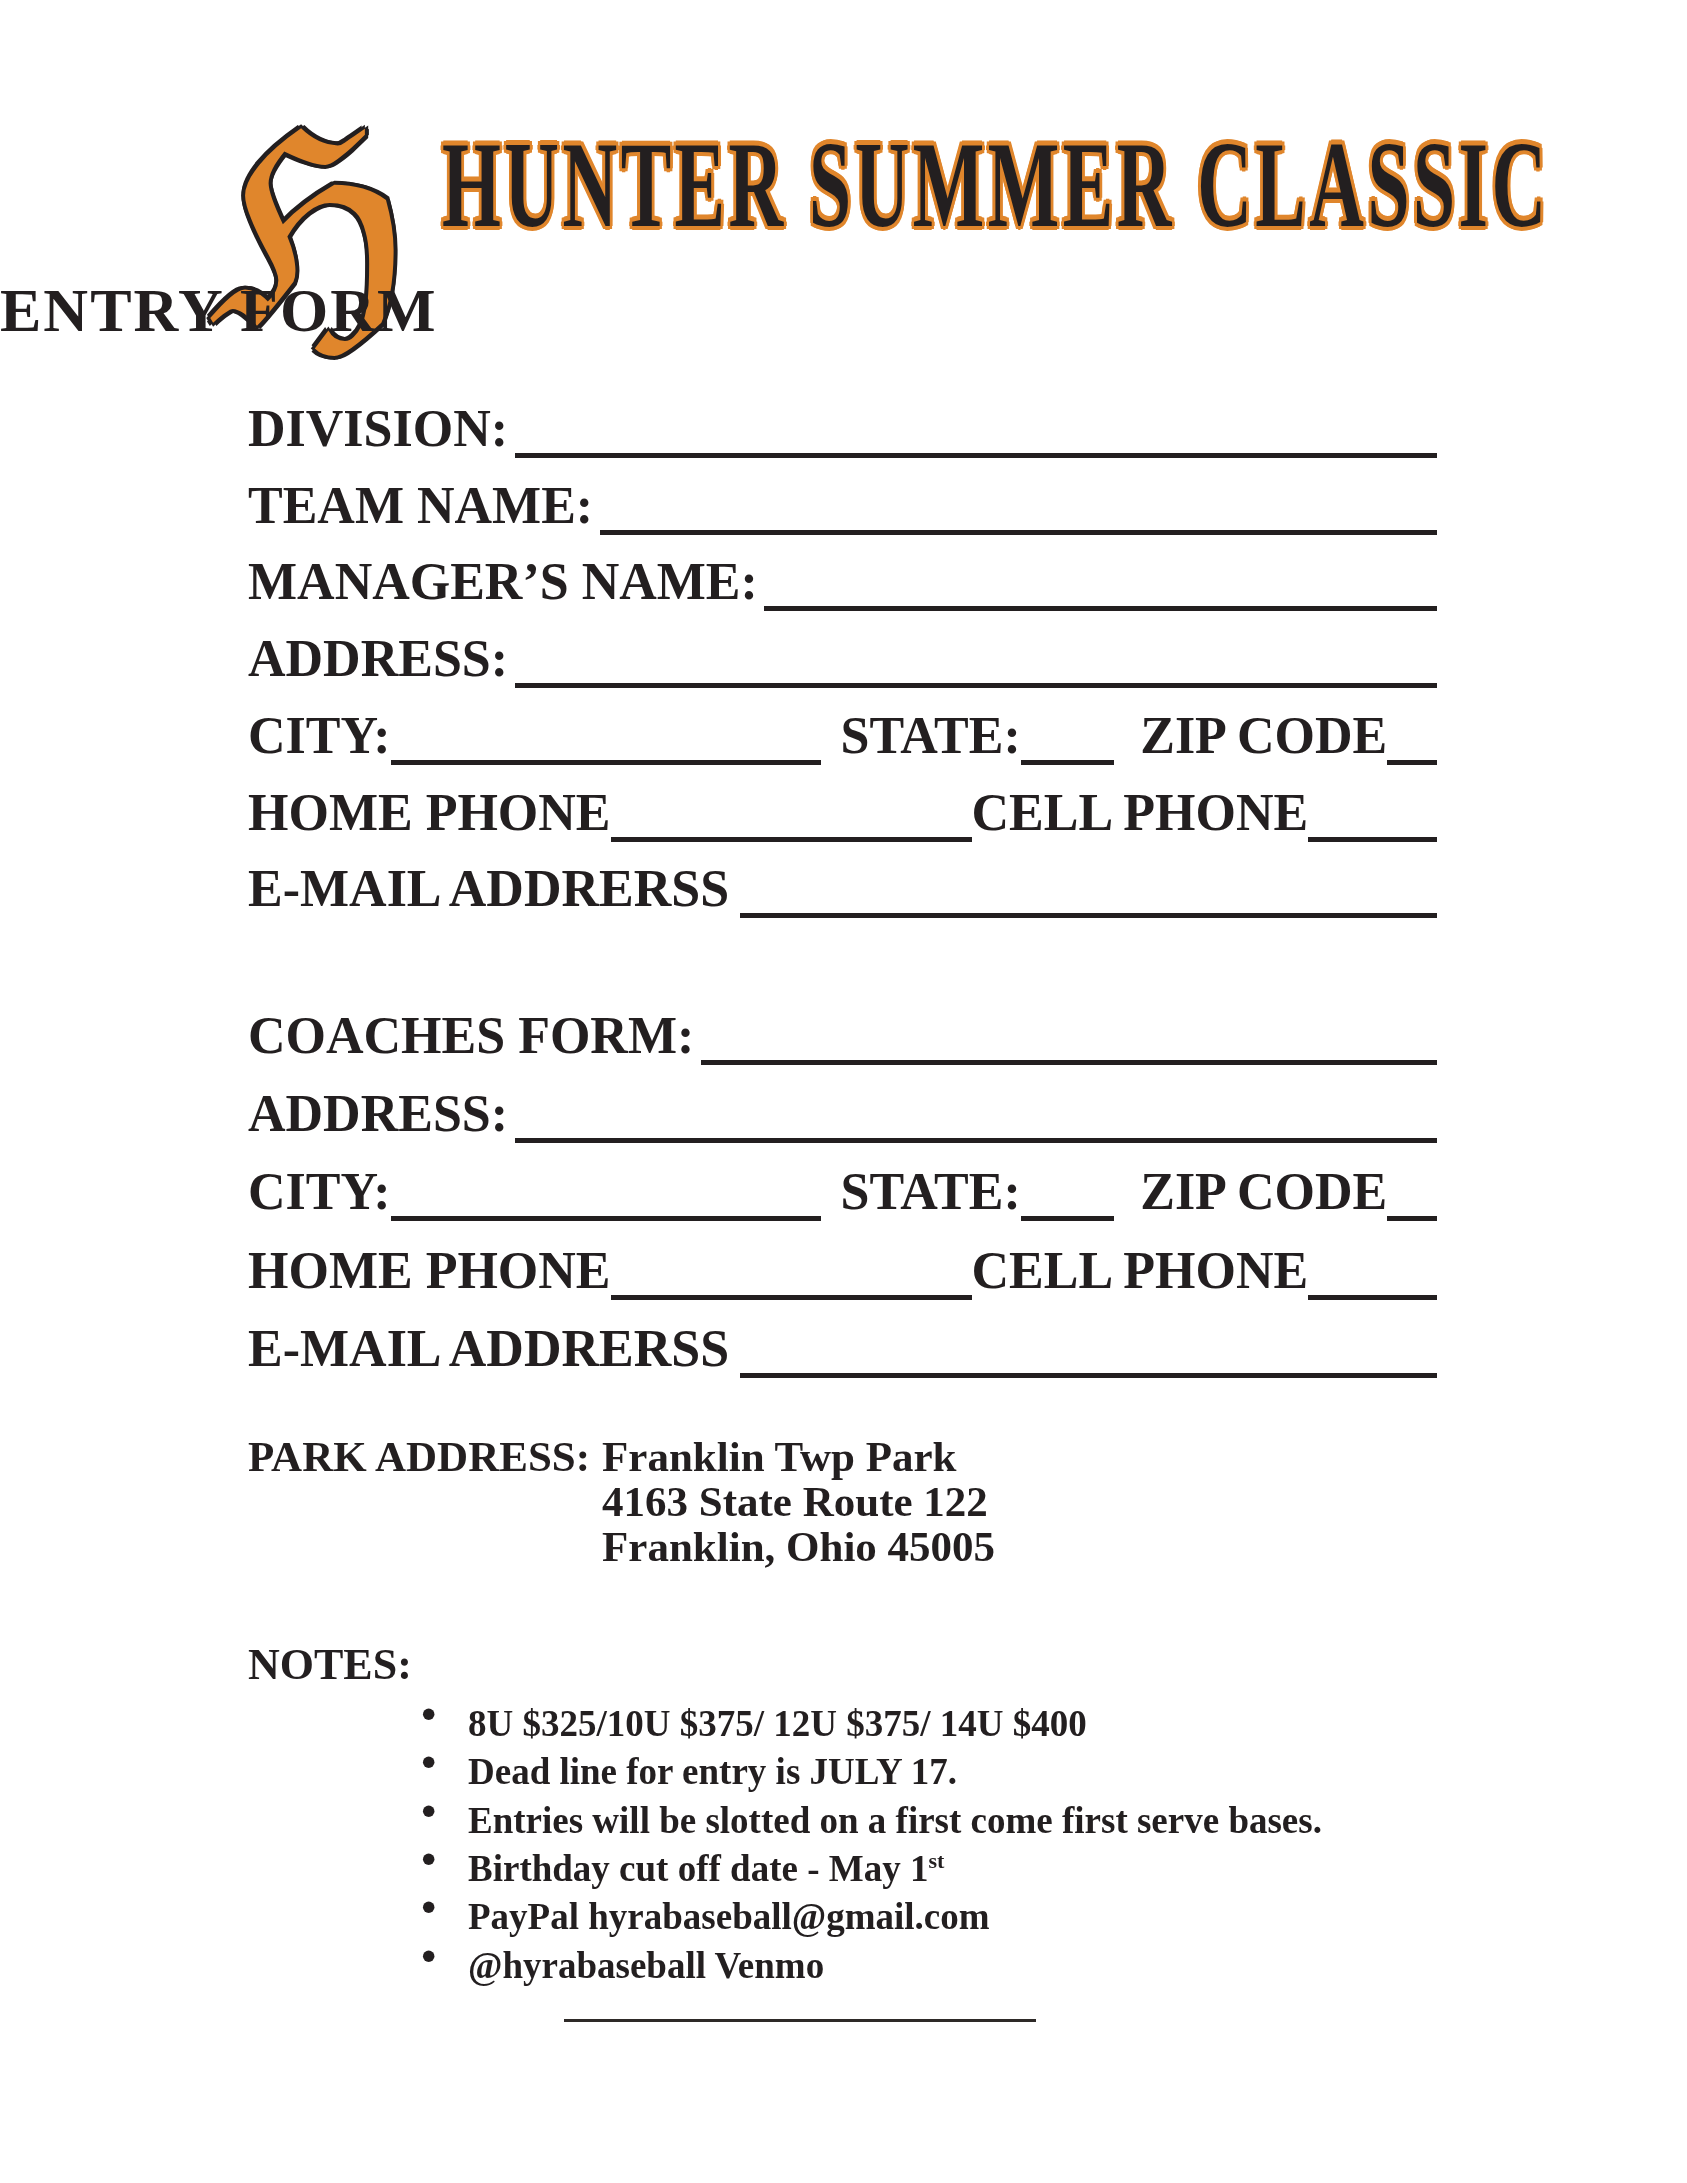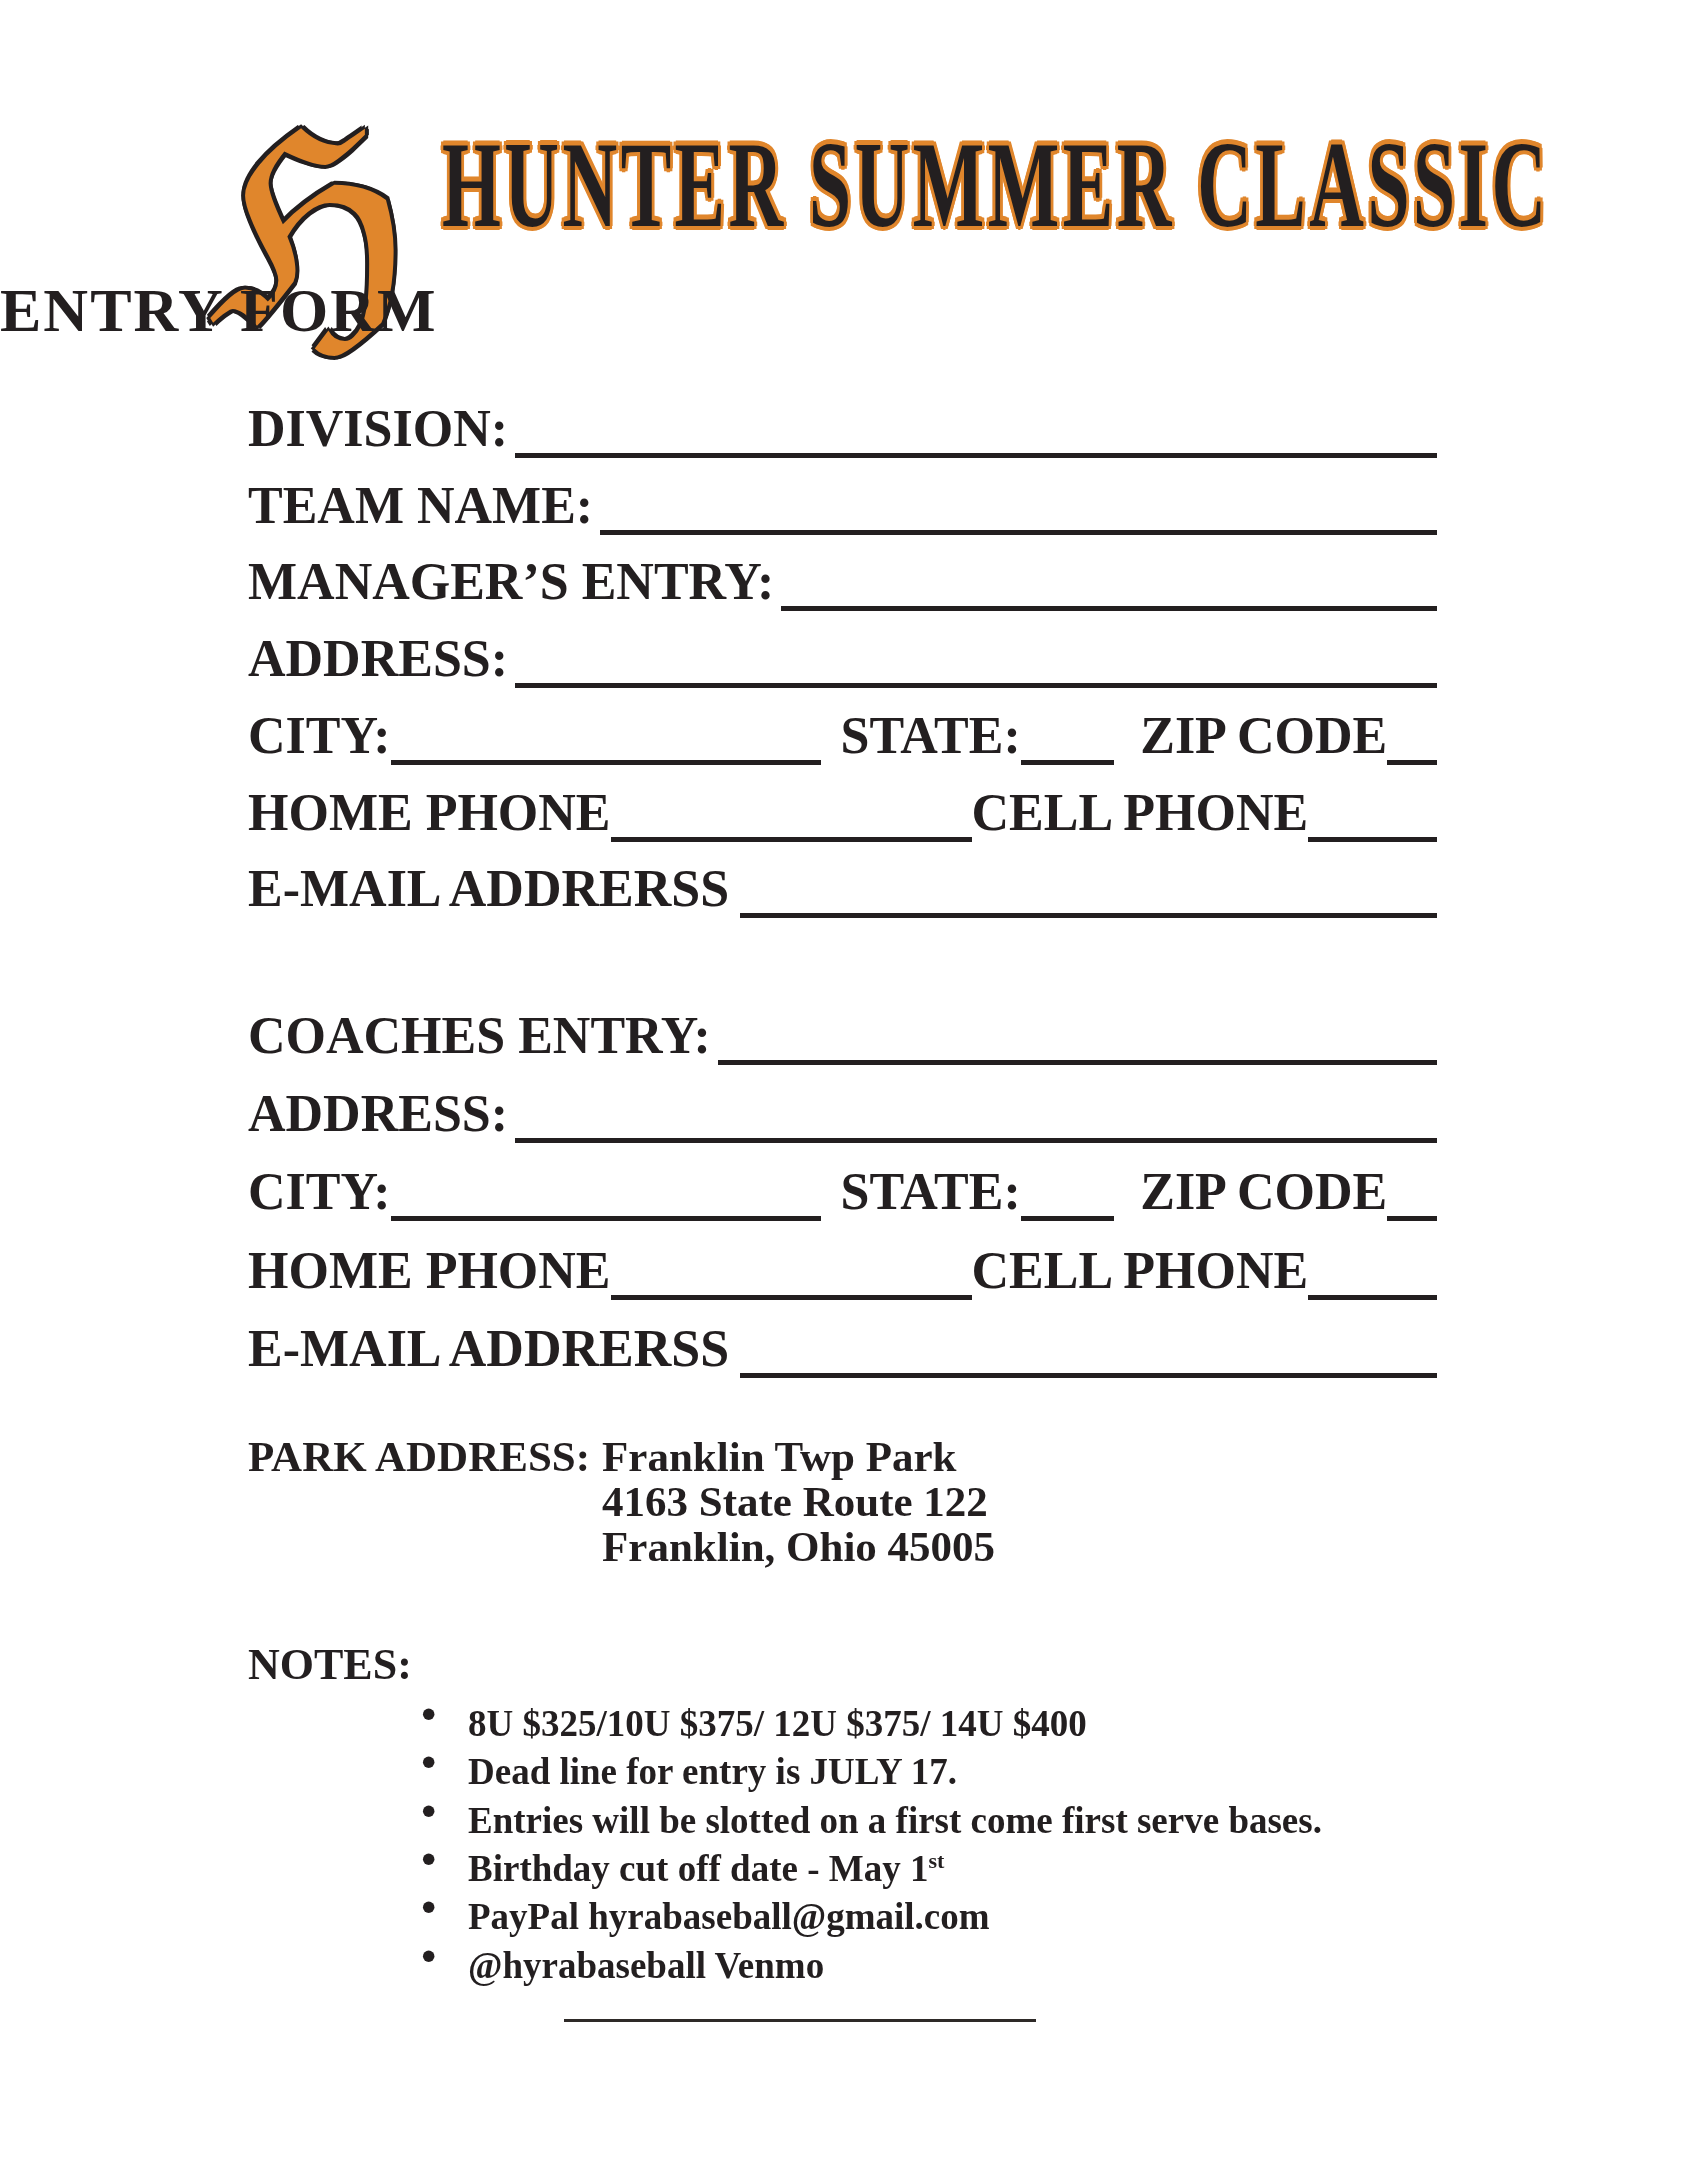--- a/index.html
+++ b/index.html
@@ -86,21 +86,21 @@
     <span class="lbl">DIVISION:</span>
     <span class="fill"></span>
   </div>
 
   <div class="row" style="top:474px">
     <span class="lbl">TEAM NAME:</span>
     <span class="fill"></span>
   </div>
 
   <div class="row" style="top:550px">
-    <span class="lbl">MANAGER’S ENTRY:</span>
+    <span class="lbl">MANAGER’S NAME:</span>
     <span class="fill"></span>
   </div>
 
   <div class="row" style="top:627px">
     <span class="lbl">ADDRESS:</span>
     <span class="fill"></span>
   </div>
 
   <div class="row" style="top:704px">
     <span class="lbl">CITY:</span>
@@ -117,21 +117,21 @@
     <span class="lbl">CELL PHONE</span>
     <span class="fill" style="margin-left:0"></span>
   </div>
 
   <div class="row" style="top:857px">
     <span class="lbl">E-MAIL ADDRERSS</span>
     <span class="fill" style="margin-left:10.6px"></span>
   </div>
 
   <div class="row" style="top:1004px">
-    <span class="lbl">COACHES ENTRY:</span>
+    <span class="lbl">COACHES FORM:</span>
     <span class="fill"></span>
   </div>
 
   <div class="row" style="top:1082px">
     <span class="lbl">ADDRESS:</span>
     <span class="fill"></span>
   </div>
 
   <div class="row" style="top:1160px">
     <span class="lbl">CITY:</span>

